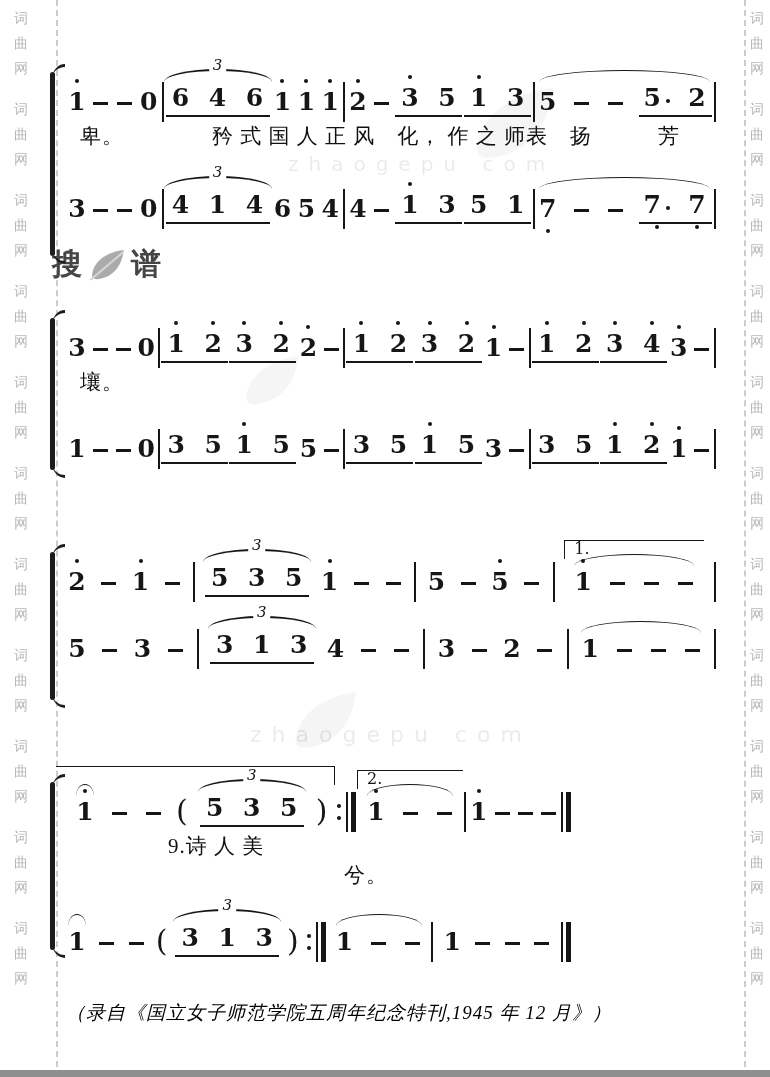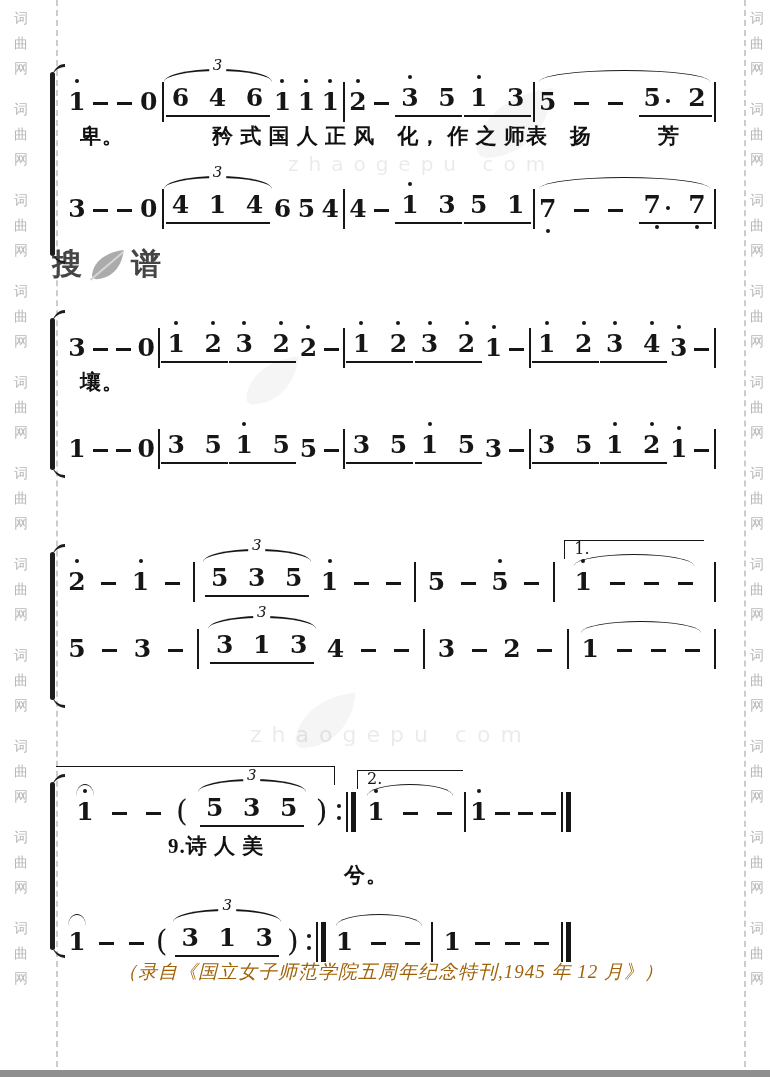--- a/index.html
+++ b/index.html
@@ -33,21 +33,21 @@
   .brace::after{content:"";position:absolute;left:4px;bottom:-8px;width:13px;height:12px;
                 border-bottom:3px solid #1d1d1d;border-radius:0 0 0 100%;}
   .brace .hook-top{position:absolute;left:4px;top:-8px;width:13px;height:12px;
                 border-top:3px solid #1d1d1d;border-radius:100% 0 0 0;}
 
   .note-row{display:flex;justify-content:space-between;align-items:flex-end;width:650px;padding-top:26px;}
   .s4 .note-row{width:505px;}
   .row-lower{margin-top:6px;}
   .s1 .row-lower{margin-top:12px;}
 
-  .lyrics-wrap{margin-top:5px;padding-left:14px;font-weight:bold;}
+  .lyrics-wrap{margin-top:5px;padding-left:14px;}
   .lyrics-line{height:29px;line-height:29px;font-size:21px;white-space:pre;letter-spacing:1px;color:#111;}
 
   
   .note{position:relative;min-width:20px;text-align:center;
         font:700 25px "DejaVu Serif",serif;line-height:1;color:#161616;padding:2px 1px 3px;}
   .dot{position:absolute;width:4px;height:4px;border-radius:50%;background:#161616;}
   .dot.hd{top:-8px;left:50%;transform:translateX(-50%);}
   .dot.ld{bottom:-9px;left:50%;transform:translateX(-50%);}
   .dot.ad{position:static;display:inline-block;margin-left:5px;margin-bottom:3px;}
 
@@ -75,22 +75,22 @@
   .ph::before{content:"";position:absolute;left:2px;right:2px;top:-13px;height:11px;
               border-top:1.8px solid #161616;border-radius:50% 50% 0 0/100% 100% 0 0;}
 
   .v{display:inline-flex;align-items:flex-end;gap:12px;position:relative;padding:0 8px;}
   .v::before{content:"";position:absolute;left:0;right:0;top:-27px;height:18px;border-top:1.8px solid #161616;}
   .v.start::before{border-left:1.8px solid #161616;}
   .v.end::before{border-right:1.8px solid #161616;left:-10px;}
   .v .vl{position:absolute;top:-26px;left:8px;font:400 16px "DejaVu Serif",serif;line-height:1;background:#fff;padding:0 2px;}
 
   
-  .footer{position:absolute;left:66px;width:650px;top:959px;text-align:center;
-          font:italic 400 19px "Liberation Serif","DejaVu Serif",serif;letter-spacing:1px;color:#a16207;}
+  .footer{position:absolute;left:66px;width:650px;top:1000px;
+          font:italic 400 19px "Liberation Serif","DejaVu Serif",serif;letter-spacing:1px;color:#000000;}
   .bottombar{position:absolute;left:0;right:0;bottom:0;height:7px;background:#8f8f8f;}
 </style>
 </head>
 <body>
 
 <div class="page">
 
   <div class="vline left"></div>
   <div class="vline right"></div>
   <div class="sidecol left">

